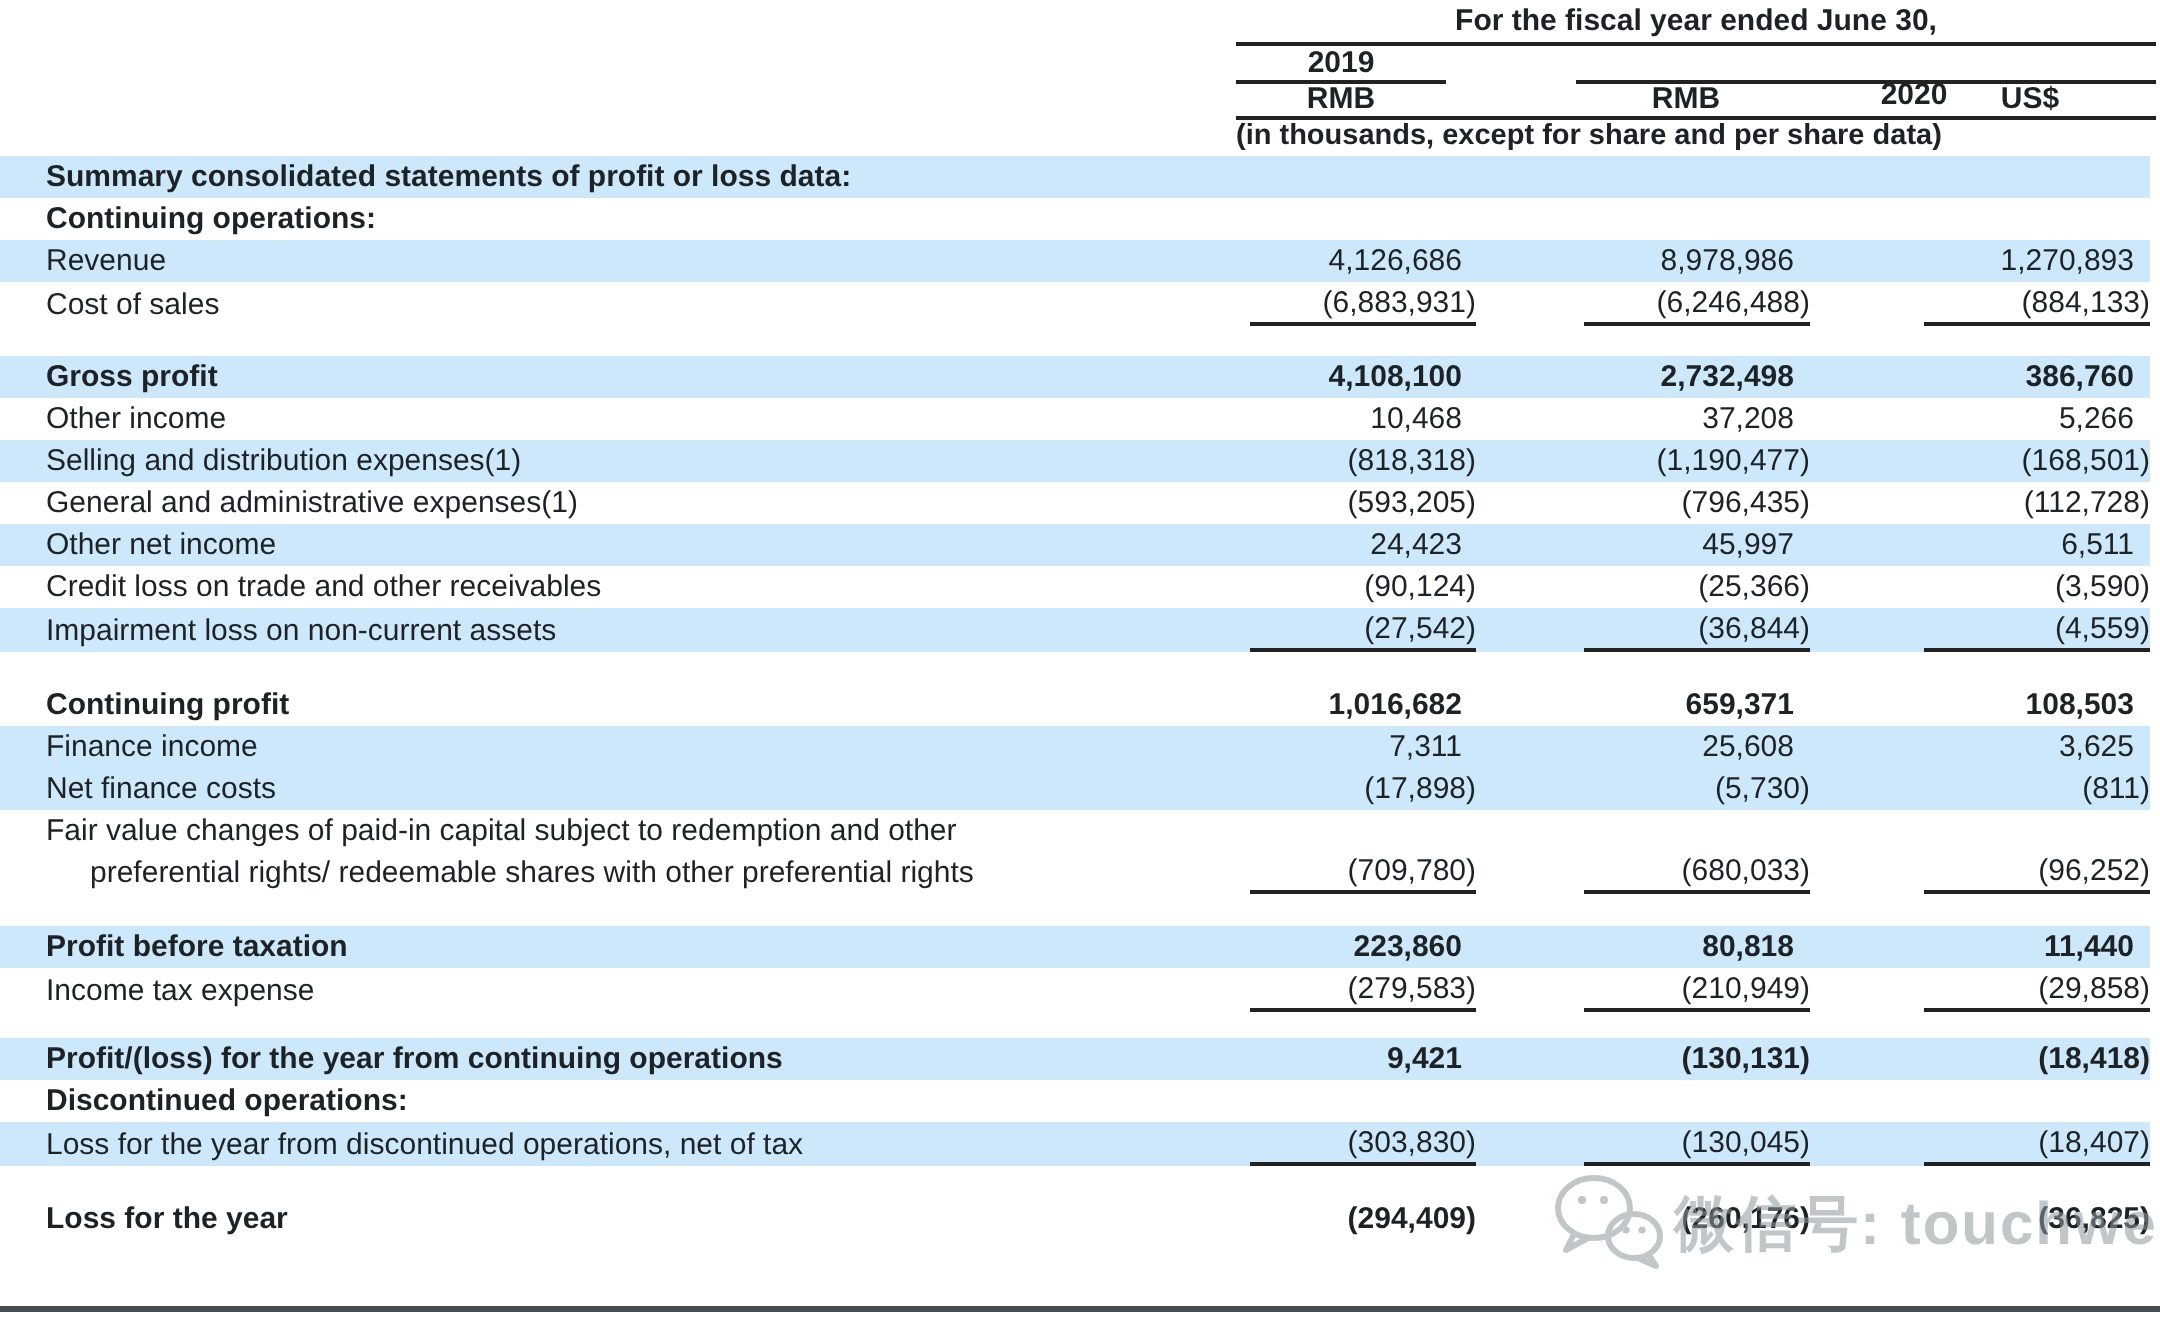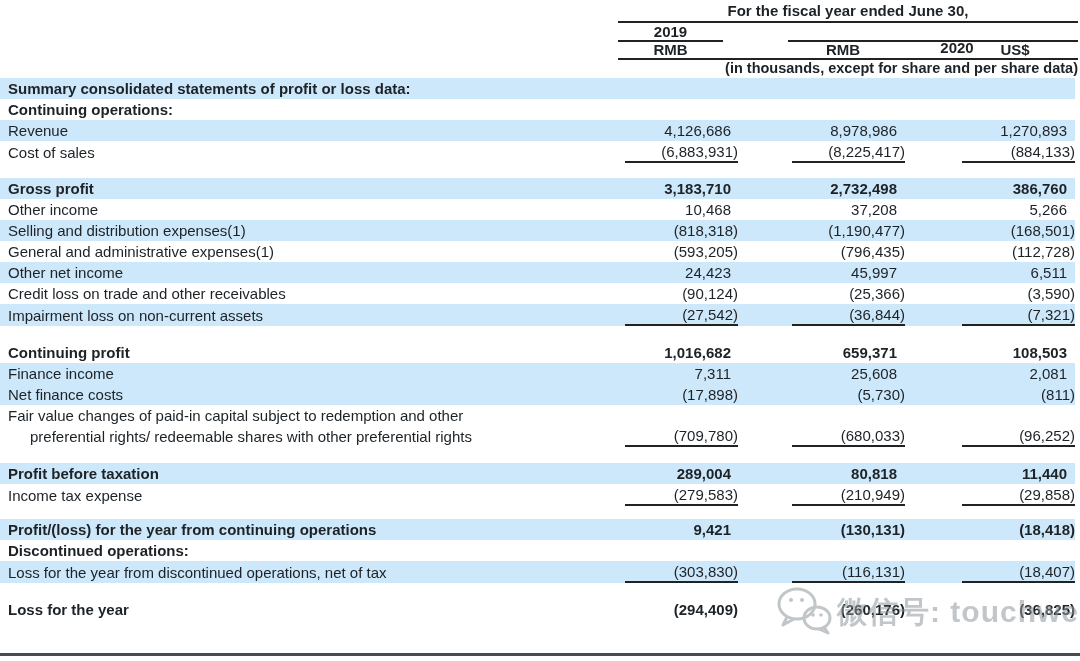--- a/index.html
+++ b/index.html
@@ -11,26 +11,26 @@
   .fiscal{position:absolute;left:618px;top:2px;width:460px;text-align:center;}
   .rule-a{position:absolute;left:618px;top:21px;width:460px;border-top:2px solid var(--rule);}
   .y2019{position:absolute;left:618px;top:23px;width:105px;text-align:center;}
   .rule-2019{position:absolute;left:618px;top:40px;width:105px;border-top:2px solid var(--rule);}
   .y2020{position:absolute;left:812px;top:23px;width:290px;text-align:center;margin-top:16px;}
   .rule-2020{position:absolute;left:788px;top:40px;width:290px;border-top:2px solid var(--rule);}
   .rmb1{position:absolute;left:618px;top:41px;width:105px;text-align:center;}
   .rmb2{position:absolute;left:788px;top:41px;width:110px;text-align:center;}
   .usd{position:absolute;left:955px;top:41px;width:120px;text-align:center;}
   .rule-b{position:absolute;left:618px;top:58px;width:460px;border-top:2px solid var(--rule);}
-  .units{position:absolute;left:618px;top:60px;width:460px;text-align:right;font-size:14.5px;}
+  .units{position:absolute;left:618px;top:60px;width:460px;text-align:left;font-size:14.5px;}
   
   table.fin{position:absolute;top:78px;left:0;width:1075px;border-collapse:collapse;
             table-layout:fixed;font-size:15px;}
   td{padding:0;height:21px;line-height:21px;vertical-align:bottom;}
-  td.label{padding-left:8px;white-space:nowrap;overflow:hidden;}
+  td.label{padding-left:23px;white-space:nowrap;overflow:hidden;}
   td.label .l2{padding-left:22px;line-height:21px;}
   td.num{text-align:right;}
   tr.hl td{background:var(--hl);}
   tr.b{font-weight:bold;}
   .val{display:inline-block;min-width:113px;line-height:19px;}
   .val.u{border-bottom:2px solid var(--rule);}
   .val.pp{padding-right:8px;}
   tr.spacer td{height:auto;background:#fff;}
   
   .bottom-rule{position:absolute;left:0;top:653px;width:1080px;height:3px;background:#454d53;}
@@ -80,29 +80,29 @@
         </tr>
         <tr class="hl">
           <td class="label">Revenue</td>
           <td class="num"><span class="val pp">4,126,686</span></td>
           <td class="num"><span class="val pp">8,978,986</span></td>
           <td class="num"><span class="val pp">1,270,893</span></td>
         </tr>
         <tr>
           <td class="label">Cost of sales</td>
           <td class="num"><span class="val u">(6,883,931)</span></td>
-          <td class="num"><span class="val u">(8,225,417)</span></td>
+          <td class="num"><span class="val u">(6,246,488)</span></td>
           <td class="num"><span class="val u">(884,133)</span></td>
         </tr>
         <tr class="spacer">
           <td colspan="4" style="height: 15px;"></td>
         </tr>
         <tr class="hl b">
           <td class="label">Gross profit</td>
-          <td class="num"><span class="val pp">3,183,710</span></td>
+          <td class="num"><span class="val pp">4,108,100</span></td>
           <td class="num"><span class="val pp">2,732,498</span></td>
           <td class="num"><span class="val pp">386,760</span></td>
         </tr>
         <tr>
           <td class="label">Other income</td>
           <td class="num"><span class="val pp">10,468</span></td>
           <td class="num"><span class="val pp">37,208</span></td>
           <td class="num"><span class="val pp">5,266</span></td>
         </tr>
         <tr class="hl">
@@ -126,55 +126,55 @@
         <tr>
           <td class="label">Credit loss on trade and other receivables</td>
           <td class="num"><span class="val">(90,124)</span></td>
           <td class="num"><span class="val">(25,366)</span></td>
           <td class="num"><span class="val">(3,590)</span></td>
         </tr>
         <tr class="hl">
           <td class="label">Impairment loss on non-current assets</td>
           <td class="num"><span class="val u">(27,542)</span></td>
           <td class="num"><span class="val u">(36,844)</span></td>
-          <td class="num"><span class="val u">(7,321)</span></td>
+          <td class="num"><span class="val u">(4,559)</span></td>
         </tr>
         <tr class="spacer">
           <td colspan="4" style="height: 16px;"></td>
         </tr>
         <tr class="b">
           <td class="label">Continuing profit</td>
           <td class="num"><span class="val pp">1,016,682</span></td>
           <td class="num"><span class="val pp">659,371</span></td>
           <td class="num"><span class="val pp">108,503</span></td>
         </tr>
         <tr class="hl">
           <td class="label">Finance income</td>
           <td class="num"><span class="val pp">7,311</span></td>
           <td class="num"><span class="val pp">25,608</span></td>
-          <td class="num"><span class="val pp">2,081</span></td>
+          <td class="num"><span class="val pp">3,625</span></td>
         </tr>
         <tr class="hl">
           <td class="label">Net finance costs</td>
           <td class="num"><span class="val">(17,898)</span></td>
           <td class="num"><span class="val">(5,730)</span></td>
           <td class="num"><span class="val">(811)</span></td>
         </tr>
         <tr>
           <td class="label">Fair value changes of paid-in capital subject to redemption and other<div class="l2">preferential rights/ redeemable shares with other preferential rights</div></td>
           <td class="num"><span class="val u">(709,780)</span></td>
           <td class="num"><span class="val u">(680,033)</span></td>
           <td class="num"><span class="val u">(96,252)</span></td>
         </tr>
         <tr class="spacer">
           <td colspan="4" style="height: 16px;"></td>
         </tr>
         <tr class="hl b">
           <td class="label">Profit before taxation</td>
-          <td class="num"><span class="val pp">289,004</span></td>
+          <td class="num"><span class="val pp">223,860</span></td>
           <td class="num"><span class="val pp">80,818</span></td>
           <td class="num"><span class="val pp">11,440</span></td>
         </tr>
         <tr>
           <td class="label">Income tax expense</td>
           <td class="num"><span class="val u">(279,583)</span></td>
           <td class="num"><span class="val u">(210,949)</span></td>
           <td class="num"><span class="val u">(29,858)</span></td>
         </tr>
         <tr class="spacer">
@@ -188,21 +188,21 @@
         </tr>
         <tr class="b">
           <td class="label">Discontinued operations:</td>
           <td class="num"></td>
           <td class="num"></td>
           <td class="num"></td>
         </tr>
         <tr class="hl">
           <td class="label">Loss for the year from discontinued operations, net of tax</td>
           <td class="num"><span class="val u">(303,830)</span></td>
-          <td class="num"><span class="val u">(116,131)</span></td>
+          <td class="num"><span class="val u">(130,045)</span></td>
           <td class="num"><span class="val u">(18,407)</span></td>
         </tr>
         <tr class="spacer">
           <td colspan="4" style="height: 16px;"></td>
         </tr>
         <tr class="b">
           <td class="label">Loss for the year</td>
           <td class="num"><span class="val">(294,409)</span></td>
           <td class="num"><span class="val">(260,176)</span></td>
           <td class="num"><span class="val">(36,825)</span></td>

